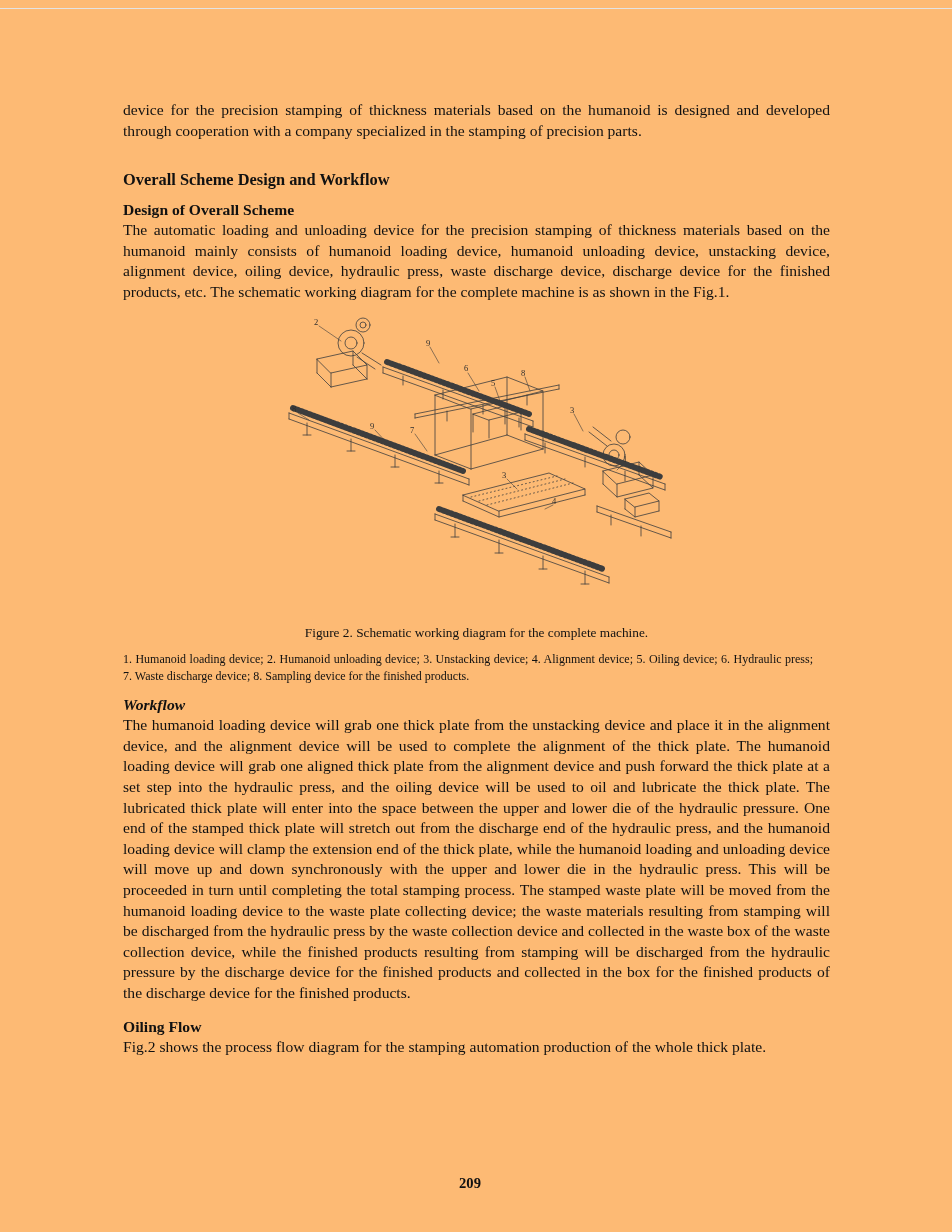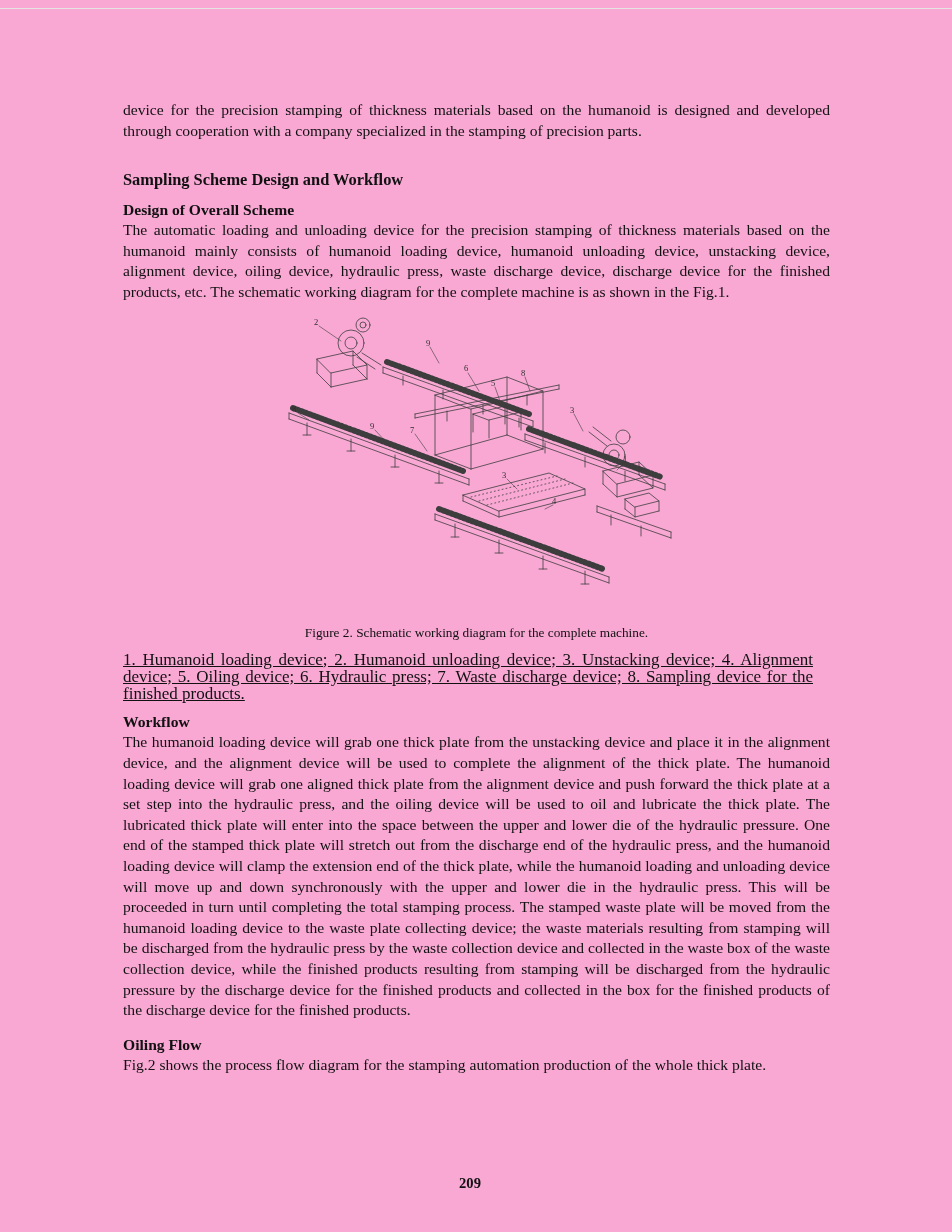--- a/index.html
+++ b/index.html
@@ -1,20 +1,20 @@
 <!DOCTYPE html>
 <html><head>
 <meta charset="utf-8">
 <style>
   html, body { margin: 0; padding: 0; background: #ffffff; }
   .page {
     position: relative;
     width: 952px;
     height: 1232px;
-    background: #f9a8d4;
+    background: #fdba74;
     font-family: "Liberation Serif", serif;
     color: #111111;
     overflow: hidden;
   }
   .page-edge {
     position: absolute;
     top: 8px; left: 0; right: 0;
     height: 1px;
     background: #e3e3e3;
   }
@@ -51,26 +51,25 @@
     justify-content: center;
   }
   .caption {
     margin: 19px 0 0 0;
     font-size: 13.3px;
     line-height: 17px;
     text-align: center;
   }
   .legend {
     margin: 10px 17px 0 0;
-    font-size: 17px;
+    font-size: 12px;
     line-height: 17.3px;
     text-align: justify;
-    text-decoration: underline;
-  }
-  .h2-workflow { margin-top: 10px; }
+  }
+  .h2-workflow { margin-top: 10px; font-style: italic; }
   .h2-process { margin-top: 14px; }
   .page-num {
     position: absolute;
     left: 0; right: 12px;
     bottom: 40px;
     text-align: center;
     font-size: 14.6px;
     font-weight: bold;
   }
   .diagram-svg text { font-family: "Liberation Serif", serif; }
@@ -78,21 +77,21 @@
 </head>
 <body>
 
 <div class="page">
   <div class="page-edge"></div>
 
   <div class="content">
 
     <p class="body">device for the precision stamping of thickness materials based on the humanoid is designed and developed through cooperation with a company specialized in the stamping of precision parts.</p>
 
-    <div class="h1">Sampling Scheme Design and Workflow</div>
+    <div class="h1">Overall Scheme Design and Workflow</div>
 
     <div class="h2">Design of Overall Scheme</div>
 
     <p class="body mt-para">The automatic loading and unloading device for the precision stamping of thickness materials based on the humanoid mainly consists of humanoid loading device, humanoid unloading device, unstacking device, alignment device, oiling device, hydraulic press, waste discharge device, discharge device for the finished products, etc. The schematic working diagram for the complete machine is as shown in the Fig.1.</p>
 
     <figure class="figure">
       <div class="diagram-wrap">
         <svg class="diagram-svg" viewBox="0 0 420 292" width="420" height="292" xmlns="http://www.w3.org/2000/svg">
           <g stroke="#3d3d3d" stroke-width="0.8" fill="none" stroke-linecap="round">
 

